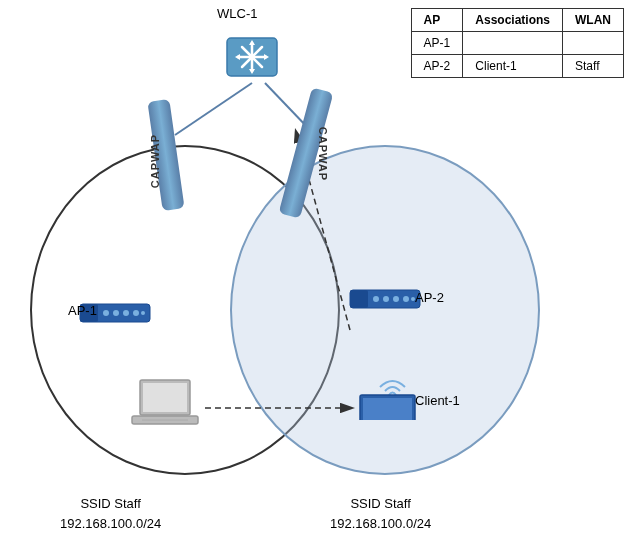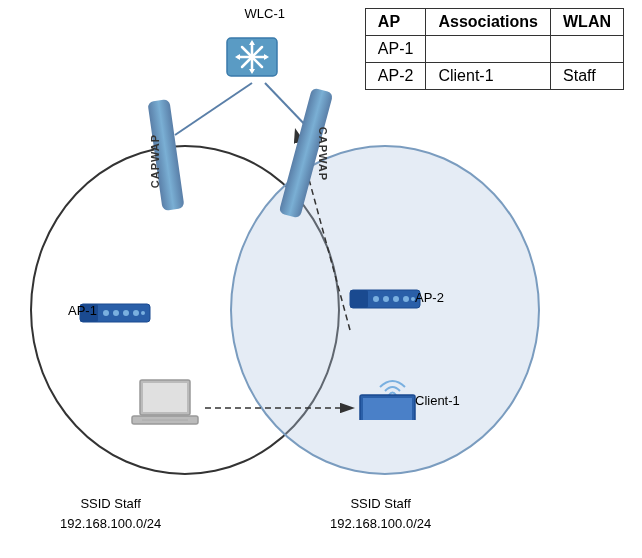--- a/index.html
+++ b/index.html
@@ -12,40 +12,40 @@
       overflow: hidden;
       position: relative;
     }
 
     
     .info-table {
       position: absolute;
       top: 8px;
       right: 18px;
       border-collapse: collapse;
-      font-size: 16px;
+      font-size: 12px;
     }
     .info-table th, .info-table td {
       border: 1px solid #333;
       padding: 4px 12px;
       text-align: left;
     }
     .info-table th {
       background: #fff;
       font-weight: bold;
     }
 
     
     .wlc-label {
       position: absolute;
       top: 6px;
-      left: 225px;
+      left: 217px;
       font-size: 13px;
       font-weight: normal;
-      text-align: right;
+      text-align: left;
       width: 60px;
     }
 
     
     .wlc-icon {
       position: absolute;
       top: 28px;
       left: 222px;
       width: 60px;
       height: 55px;

